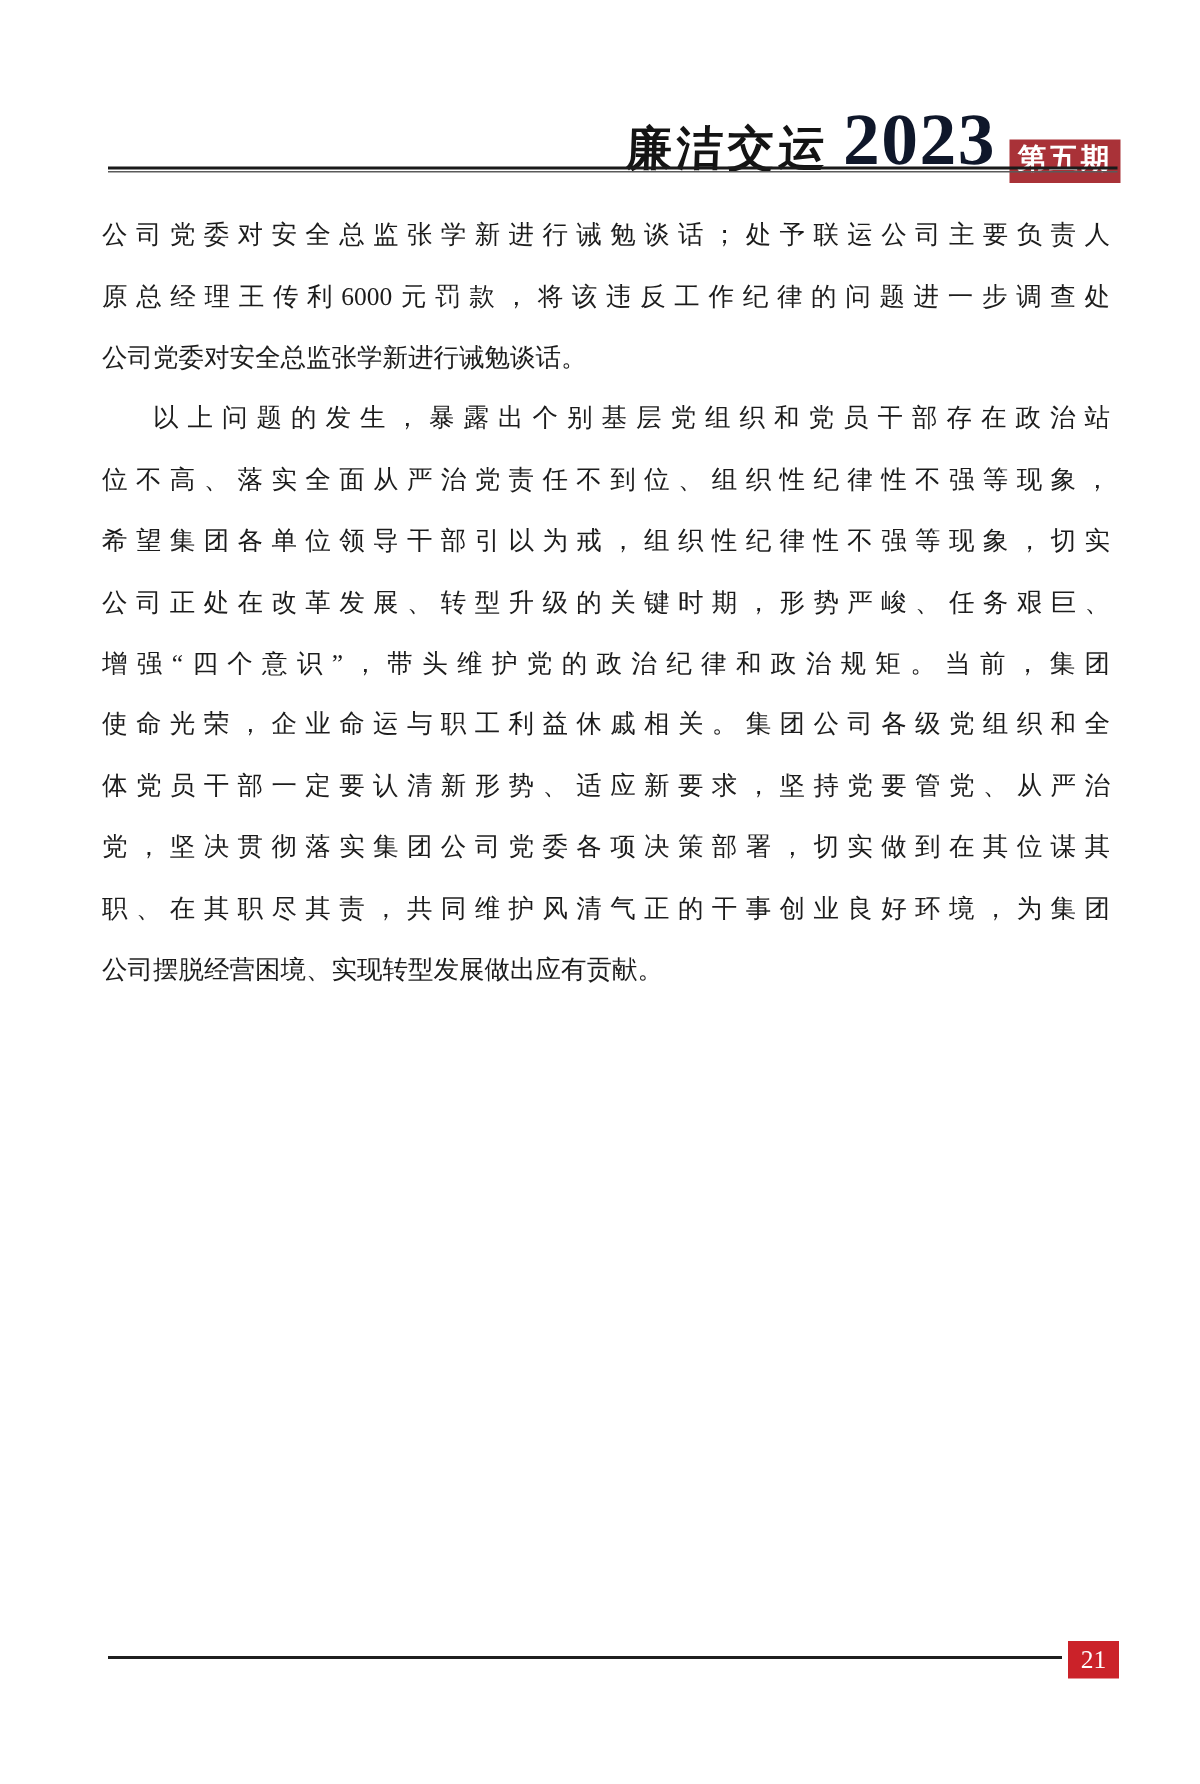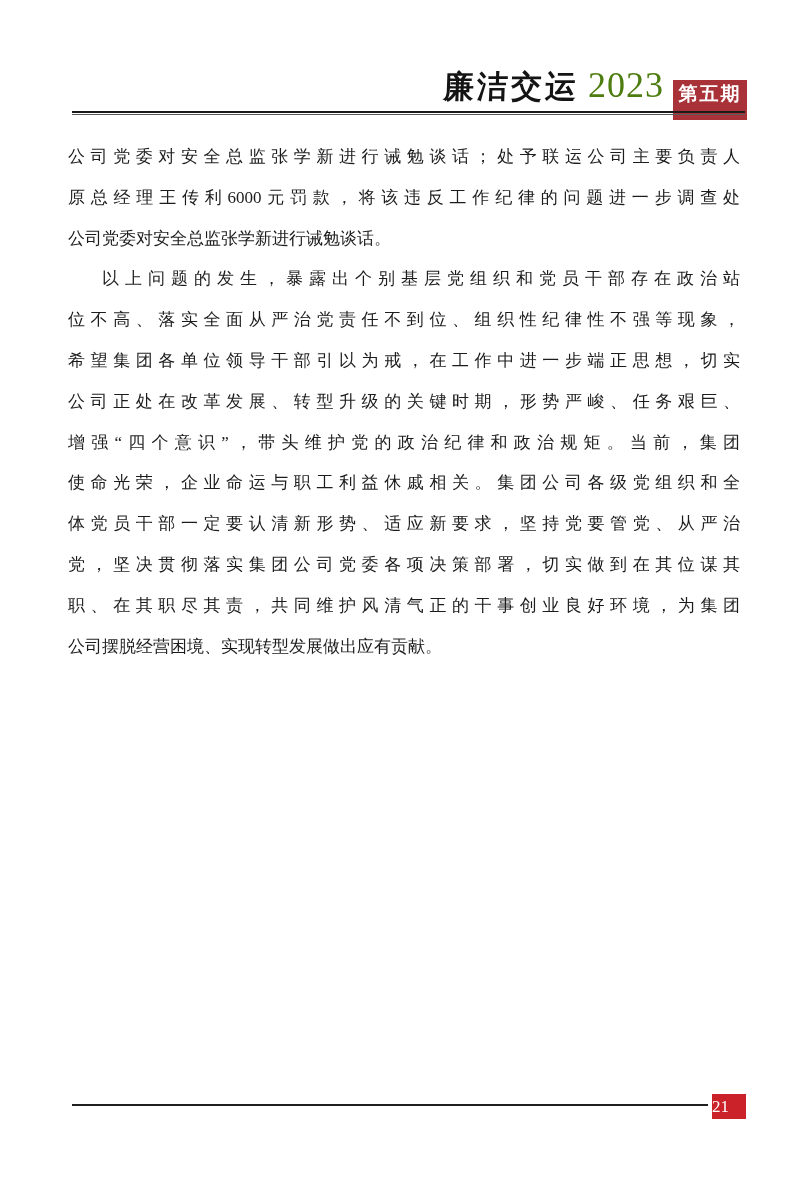--- a/index.html
+++ b/index.html
@@ -24,30 +24,30 @@
     white-space: nowrap;
   }
   .title-script {
     font-size: 31px;
     font-weight: bold;
     letter-spacing: 3px;
     color: #141414;
     transform: skewX(-2deg);
   }
   .title-year {
-    font-size: 36px;
-    font-weight: normal;
-    color: #4d7c0f;
+    font-size: 49px;
+    font-weight: bold;
+    color: #0f172a;
     letter-spacing: 1px;
   }
   .issue-badge {
     display: inline-block;
     box-sizing: border-box;
     width: 74px;
-    height: 40px;
+    height: 29px;
     line-height: 27px;
     text-align: center;
     color: #ffffff;
     font-size: 19px;
     font-weight: bold;
     letter-spacing: 2px;
     transform: translateY(3px);
   }
   .header-rule {
     position: absolute;
@@ -86,21 +86,21 @@
     height: 2px;
     background: #1f1f1f;
   }
   .page-number-badge {
     position: absolute;
     left: 712px;
     top: 1094px;
     width: 34px;
     height: 25px;
     line-height: 25px;
-    text-align: left;
+    text-align: center;
     color: #ffffff;
     font-size: 17px;
   }
 </style>
 </head>
 <body>
 
 <div class="page">
 
   <div class="masthead">
@@ -113,21 +113,21 @@
     <div class="rule-thick"></div>
     <div class="rule-thin"></div>
   </div>
 
   <div class="body-text">
       <div class="bodyline">公司党委对安全总监张学新进行诫勉谈话；处予联运公司主要负责人</div>
       <div class="bodyline">原总经理王传利6000元罚款，将该违反工作纪律的问题进一步调查处</div>
       <div class="bodyline para-end">公司党委对安全总监张学新进行诫勉谈话。</div>
       <div class="bodyline indent">以上问题的发生，暴露出个别基层党组织和党员干部存在政治站</div>
       <div class="bodyline">位不高、落实全面从严治党责任不到位、组织性纪律性不强等现象，</div>
-      <div class="bodyline">希望集团各单位领导干部引以为戒，在工作中进一步端正思想，切实</div>
+      <div class="bodyline">希望集团各单位领导干部引以为戒，组织性纪律性不强等现象，切实</div>
       <div class="bodyline">公司正处在改革发展、转型升级的关键时期，形势严峻、任务艰巨、</div>
       <div class="bodyline">增强“四个意识”，带头维护党的政治纪律和政治规矩。当前，集团</div>
       <div class="bodyline">使命光荣，企业命运与职工利益休戚相关。集团公司各级党组织和全</div>
       <div class="bodyline">体党员干部一定要认清新形势、适应新要求，坚持党要管党、从严治</div>
       <div class="bodyline">党，坚决贯彻落实集团公司党委各项决策部署，切实做到在其位谋其</div>
       <div class="bodyline">职、在其职尽其责，共同维护风清气正的干事创业良好环境，为集团</div>
       <div class="bodyline para-end">公司摆脱经营困境、实现转型发展做出应有贡献。</div>
     </div>
 
   <div class="footer-rule"></div>

